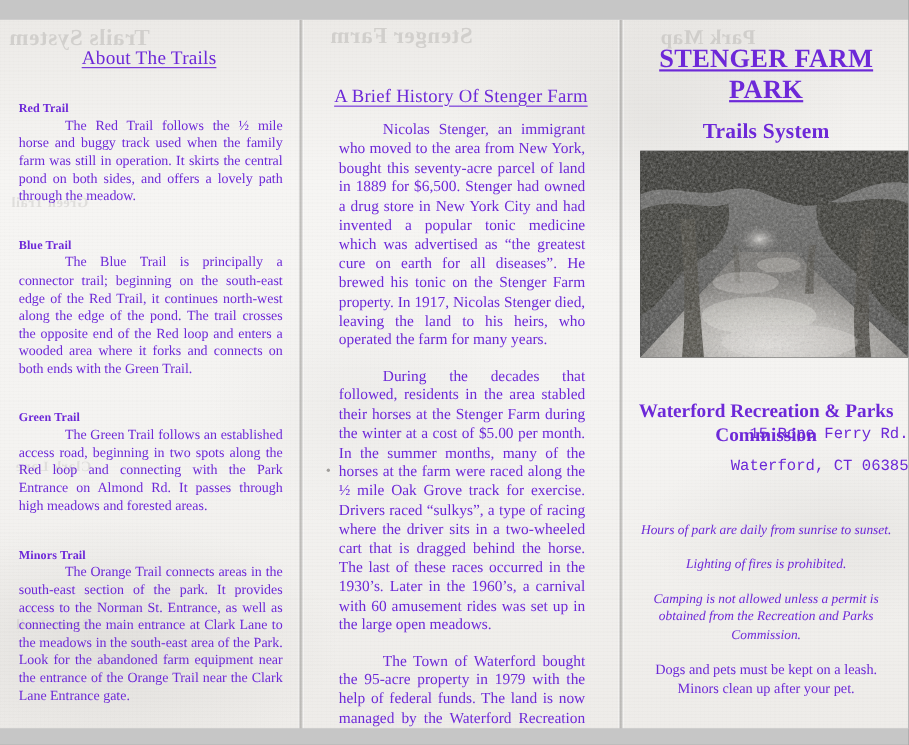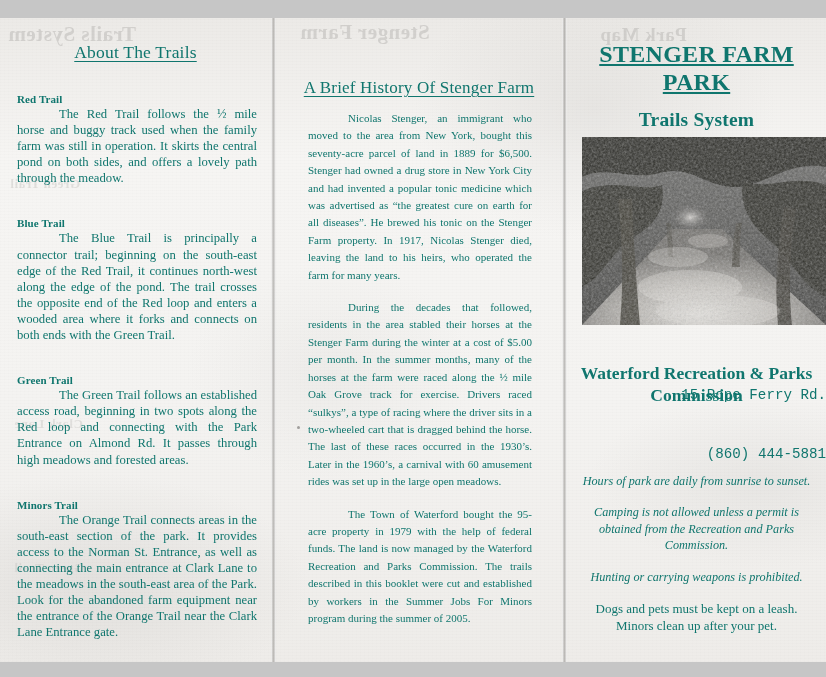--- a/index.html
+++ b/index.html
@@ -80,21 +80,21 @@
   .ghost-d { left: 10px;  top: 176px; font-size: 13px; opacity:.35; }
   .ghost-e { left: 14px;  top: 416px; font-size: 13px; opacity:.32; }
   .ghost-f { left: 14px;  top: 560px; font-size: 13px; opacity:.30; }
 
   
   .panel {
     position: absolute;
     top: 18px;
     height: 645px;
     z-index: 20;
-    color: #0f766e;
+    color: #6d28d9;
   }
   .panel-left   { left: 0px;   width: 271px; }
   .panel-middle { left: 276px; width: 286px; margin-top: 36px; }
   .panel-right  { left: 567px; width: 259px; }
 
   
   .col-heading {
     text-align: center;
     font-size: 17.5px;
     text-decoration: underline;
@@ -123,21 +123,21 @@
   .left-note {
     font-style: italic;
     font-size: 12.6px;
     line-height: 16.5px;
     text-align: center;
     margin: 0 26px;
   }
 
   
   .hist-body {
-    font-size: 11px;
+    font-size: 14px;
     line-height: 17.4px;
     margin: 0 30px 0 32px;
     text-indent: 40px;
     text-align: justify;
   }
   .speck {
     position: absolute;
     left: 21px;
     top: 372px;
     width: 3px;
@@ -353,26 +353,26 @@
 
         <g opacity=".34">
             <rect width="244" height="188" filter="url(#rough)"></rect>
           </g>
       </svg>
     </div>
 
     <div class="commission">Waterford Recreation &amp; Parks Commission</div>
 
     <div class="addr addr-1">15 Rope Ferry Rd.</div>
-    <div class="addr addr-3">(860) 444-5881</div>
+    <div class="addr addr-2">Waterford, CT 06385</div>
 
     <div class="rules">
       <p class="rule">Hours of park are daily from sunrise to sunset.</p>
+      <p class="rule">Lighting of fires is prohibited.</p>
       <p class="rule">Camping is not allowed unless a permit is obtained from the Recreation and Parks Commission.</p>
-      <p class="rule">Hunting or carrying weapons is prohibited.</p>
       <p class="rule roman">Dogs and pets must be kept on a leash. Minors clean up after your pet.</p>
     </div>
   </div>
 
   <div class="fold fold-1"></div>
   <div class="fold fold-2"></div>
 
   <div class="grain"></div>
 
   <div class="band band-top"></div>

